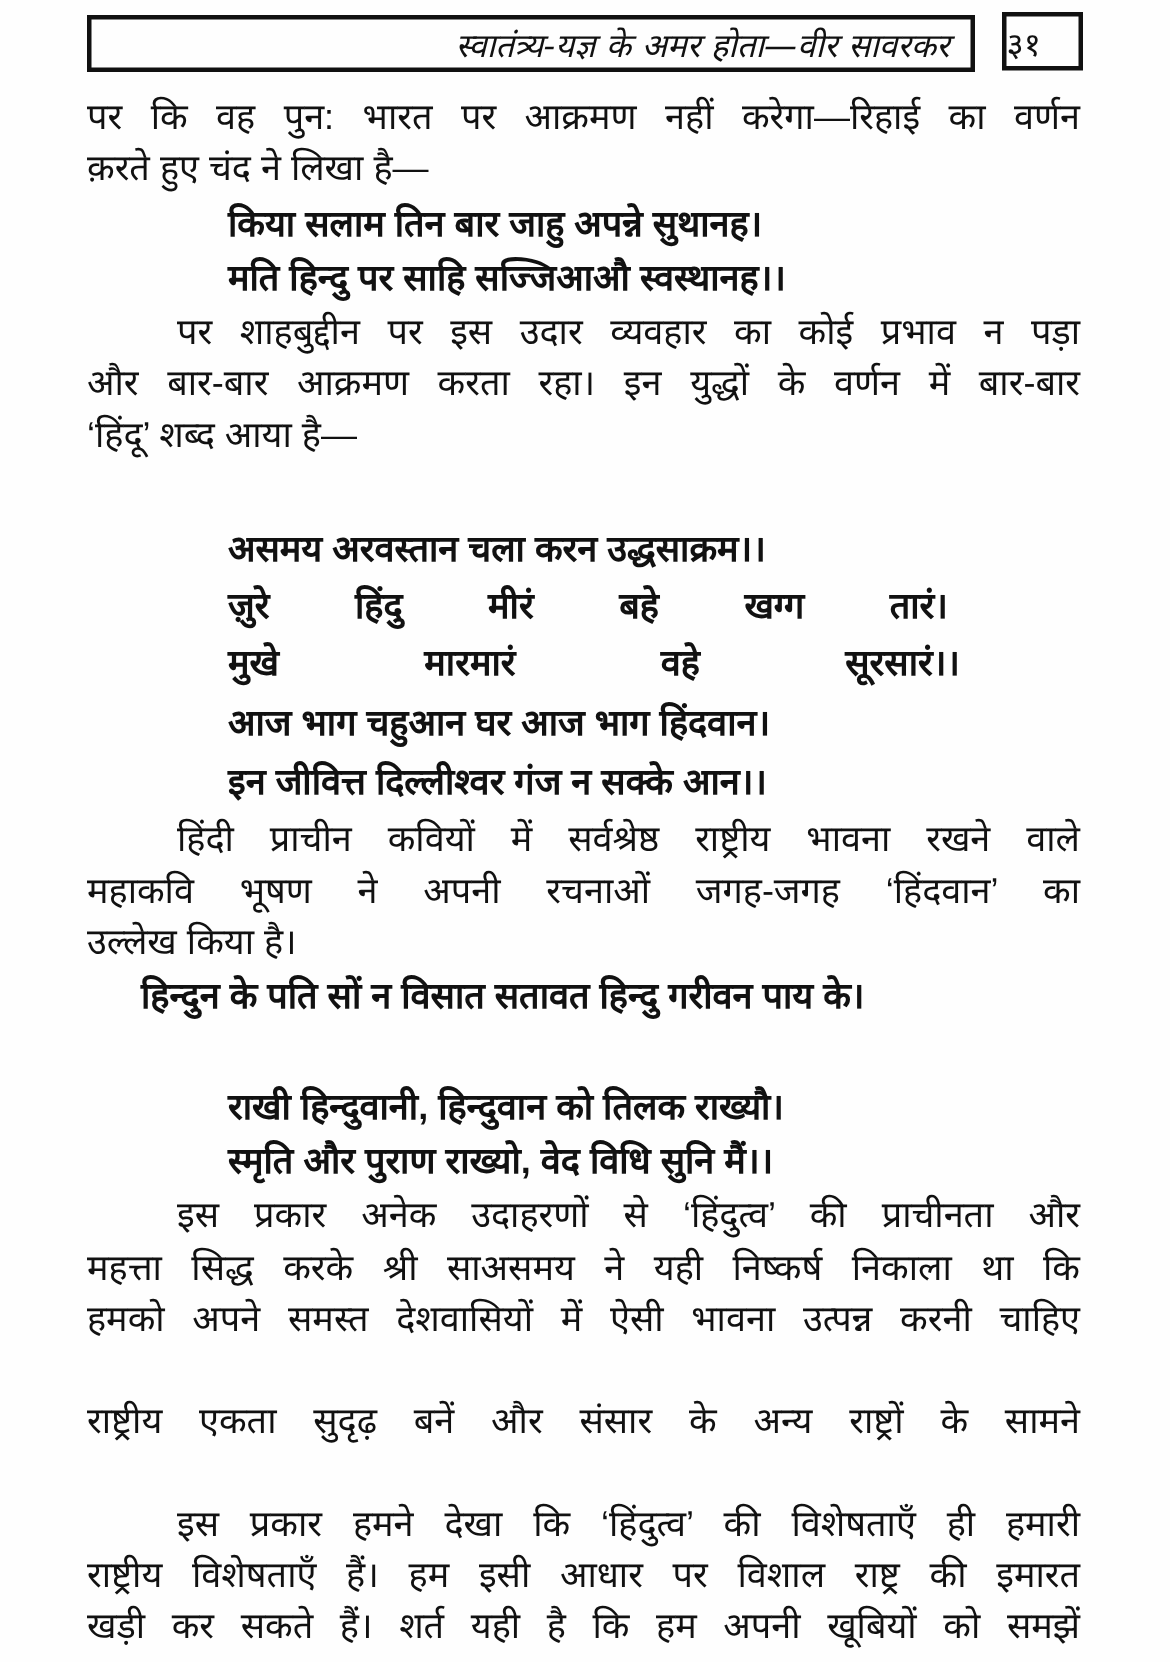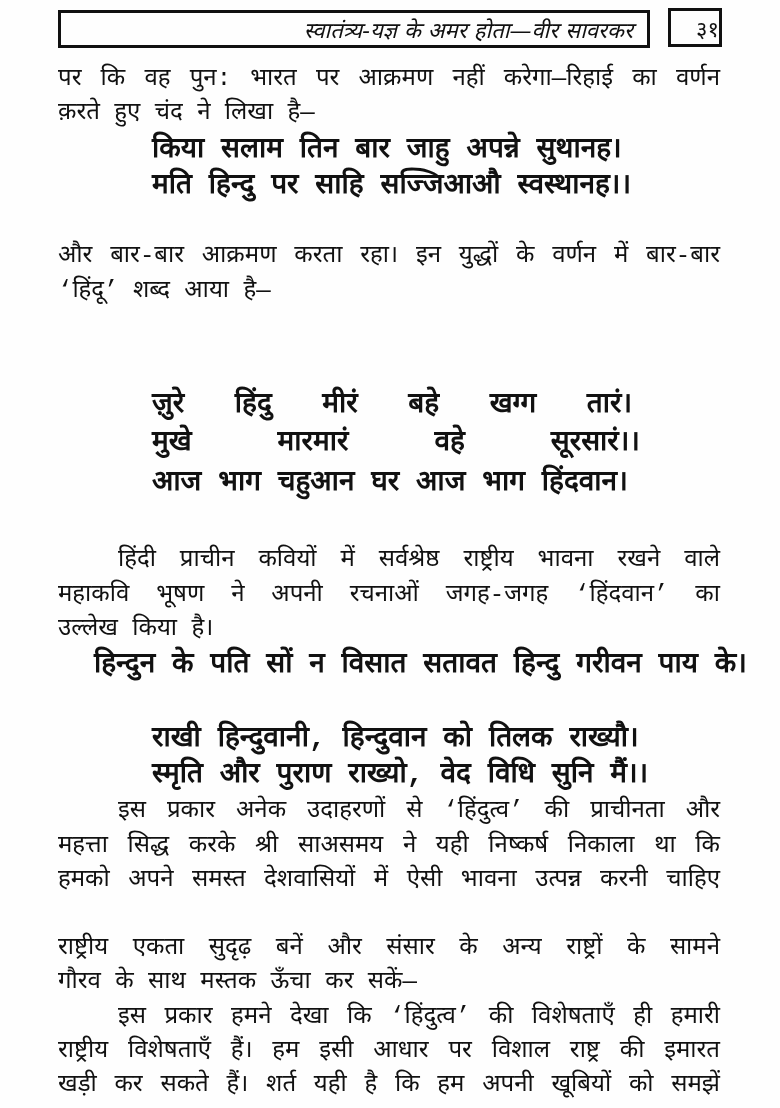--- a/index.html
+++ b/index.html
@@ -9,69 +9,71 @@
     position: absolute; left: 58px; top: 10px; width: 592px; height: 38px;
     border: 3px solid #111; box-sizing: border-box;
     display: flex; align-items: center; justify-content: flex-end; padding-right: 14px;
   }
   .header-title {
     font-family: "DejaVu Sans", sans-serif; font-style: italic; font-size: 22px; color: #111;
   }
   .pagenum-box {
     position: absolute; left: 668px; top: 8px; width: 54px; height: 39px;
     border: 3px solid #111; box-sizing: border-box;
-    display: flex; align-items: center; justify-content: flex-end;
+    display: flex; align-items: center; justify-content: flex-start;
   }
   .pagenum { font-family: "DejaVu Sans", sans-serif; font-size: 22px; color: #111; }
   .line {
     position: absolute; white-space: nowrap;
-    font-family: Liberation Mono, monospace; font-size: 24px; color: #111; line-height: 34px;
+    font-family: Liberation Sans, sans-serif; font-size: 24px; color: #111; line-height: 34px;
   }
   .prose { left: 58px; width: 662px; text-align: justify; text-align-last: justify; }
   .prose.last { text-align-last: left; }
   .prose.indent { left: 118px; width: 602px; }
-  .verse { font-weight: bold; font-size: 28px; }
+  .verse { font-weight: bold; font-size: 24px; }
   .verse.spread { text-align: justify; text-align-last: justify; }
 </style>
 </head>
 <body>
 
 <div class="page">
 
   <div class="header-box">
     <span class="header-title">स्वातंत्र्य-यज्ञ के अमर होता—वीर सावरकर</span>
   </div>
   <div class="pagenum-box">
     <span class="pagenum">३१</span>
   </div>
 
   <div class="line prose" style="top:62px">पर कि वह पुन: भारत पर आक्रमण नहीं करेगा—रिहाई का वर्णन</div>
   <div class="line prose last" style="top:96px">क़रते हुए चंद ने लिखा है—</div>
 
   <div class="line verse" style="top:133px; left:152px">किया सलाम तिन बार जाहु अपन्ने सुथानह।</div>
   <div class="line verse" style="top:169px; left:152px">मति हिन्दु पर साहि सज्जिआऔ स्वस्थानह।।</div>
 
+  <div class="line prose indent" style="top:205px">पर शाहबुद्दीन पर इस उदार व्यवहार का कोई प्रभाव न पड़ा</div>
   <div class="line prose" style="top:239px">और बार-बार आक्रमण करता रहा। इन युद्धों के वर्णन में बार-बार</div>
   <div class="line prose last" style="top:274px">‘हिंदू’ शब्द आया है—</div>
 
+  <div class="line verse" style="top:350px; left:152px">असमय अरवस्तान चला करन उद्धसाक्रम।।</div>
   <div class="line verse spread" style="top:388px; left:152px; width:480px">ज़ुरे हिंदु मीरं बहे खग्ग तारं।</div>
   <div class="line verse spread" style="top:426px; left:152px; width:488px">मुखे मारमारं वहे सूरसारं।।</div>
   <div class="line verse" style="top:466px; left:152px">आज भाग चहुआन घर आज भाग हिंदवान।</div>
+  <div class="line verse" style="top:505px; left:152px">इन जीवित्त दिल्लीश्वर गंज न सक्के आन।।</div>
 
   <div class="line prose indent" style="top:543px">हिंदी प्राचीन कवियों में सर्वश्रेष्ठ राष्ट्रीय भावना रखने वाले</div>
   <div class="line prose" style="top:578px">महाकवि भूषण ने अपनी रचनाओं जगह-जगह ‘हिंदवान’ का</div>
   <div class="line prose last" style="top:612px">उल्लेख किया है।</div>
 
   <div class="line verse" style="top:648px; left:94px">हिन्दुन के पति सों न विसात सतावत हिन्दु गरीवन पाय के।</div>
   <div class="line verse" style="top:722px; left:152px">राखी हिन्दुवानी, हिन्दुवान को तिलक राख्यौ।</div>
   <div class="line verse" style="top:758px; left:152px">स्मृति और पुराण राख्यो, वेद विधि सुनि मैं।।</div>
 
   <div class="line prose indent" style="top:794px">इस प्रकार अनेक उदाहरणों से ‘हिंदुत्व’ की प्राचीनता और</div>
   <div class="line prose" style="top:829px">महत्ता सिद्ध करके श्री साअसमय ने यही निष्कर्ष निकाला था कि</div>
   <div class="line prose" style="top:863px">हमको अपने समस्त देशवासियों में ऐसी भावना उत्पन्न करनी चाहिए</div>
   <div class="line prose" style="top:931px">राष्ट्रीय एकता सुदृढ़ बनें और संसार के अन्य राष्ट्रों के सामने</div>
-  <div class="line prose last" style="top:965px">गौरव के साथ मस्तक ऊँचा कर सकें—</div>
 
   <div class="line prose indent" style="top:1000px">इस प्रकार हमने देखा कि ‘हिंदुत्व’ की विशेषताएँ ही हमारी</div>
   <div class="line prose" style="top:1034px">राष्ट्रीय विशेषताएँ हैं। हम इसी आधार पर विशाल राष्ट्र की इमारत</div>
   <div class="line prose" style="top:1068px">खड़ी कर सकते हैं। शर्त यही है कि हम अपनी खूबियों को समझें</div>
 
 </div>
 
 </body></html>

